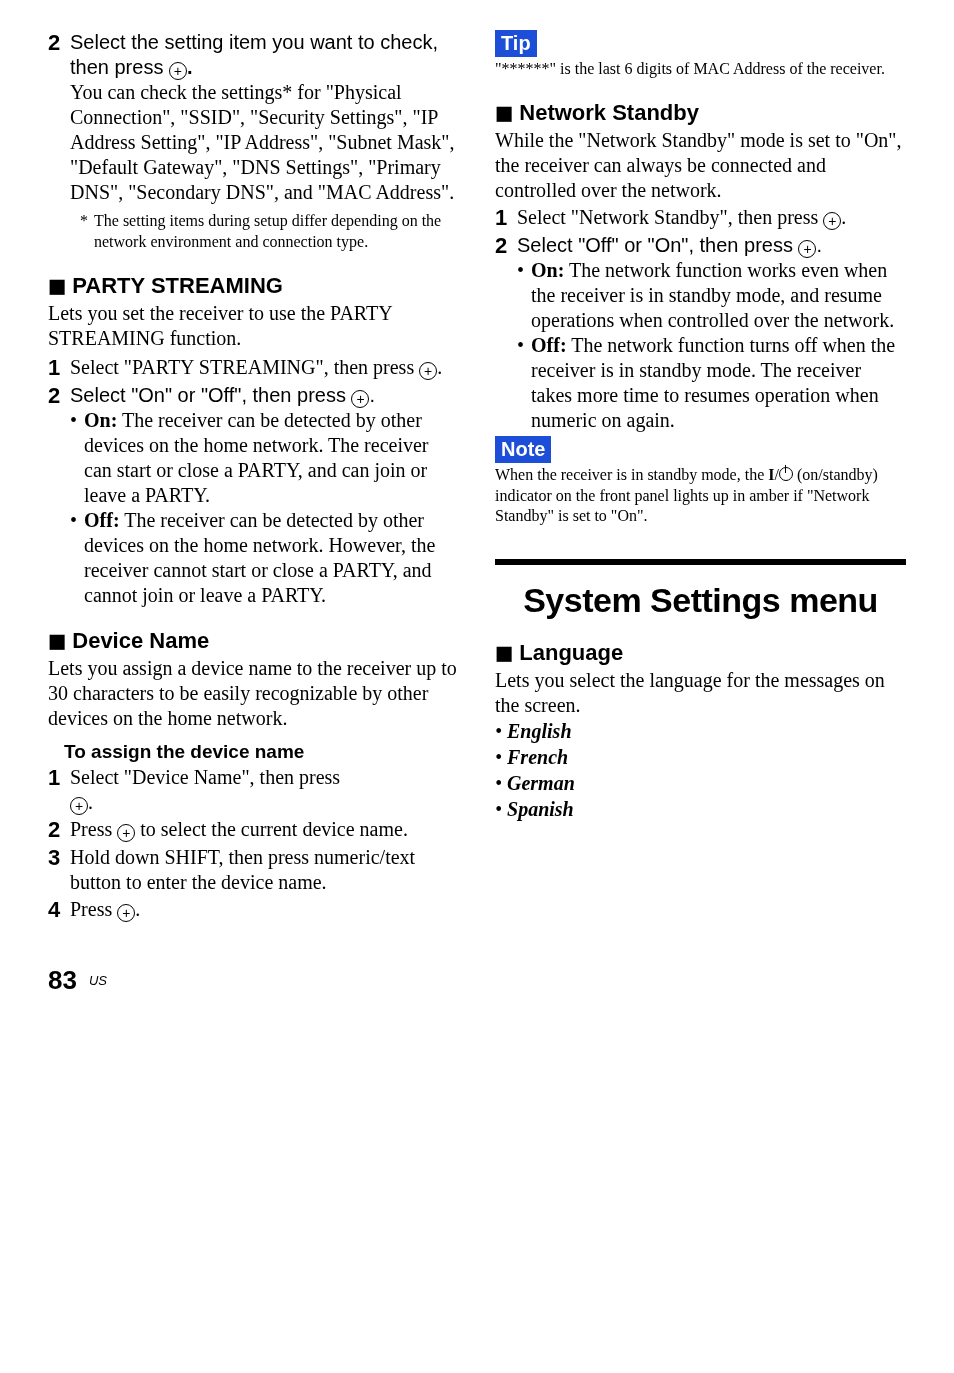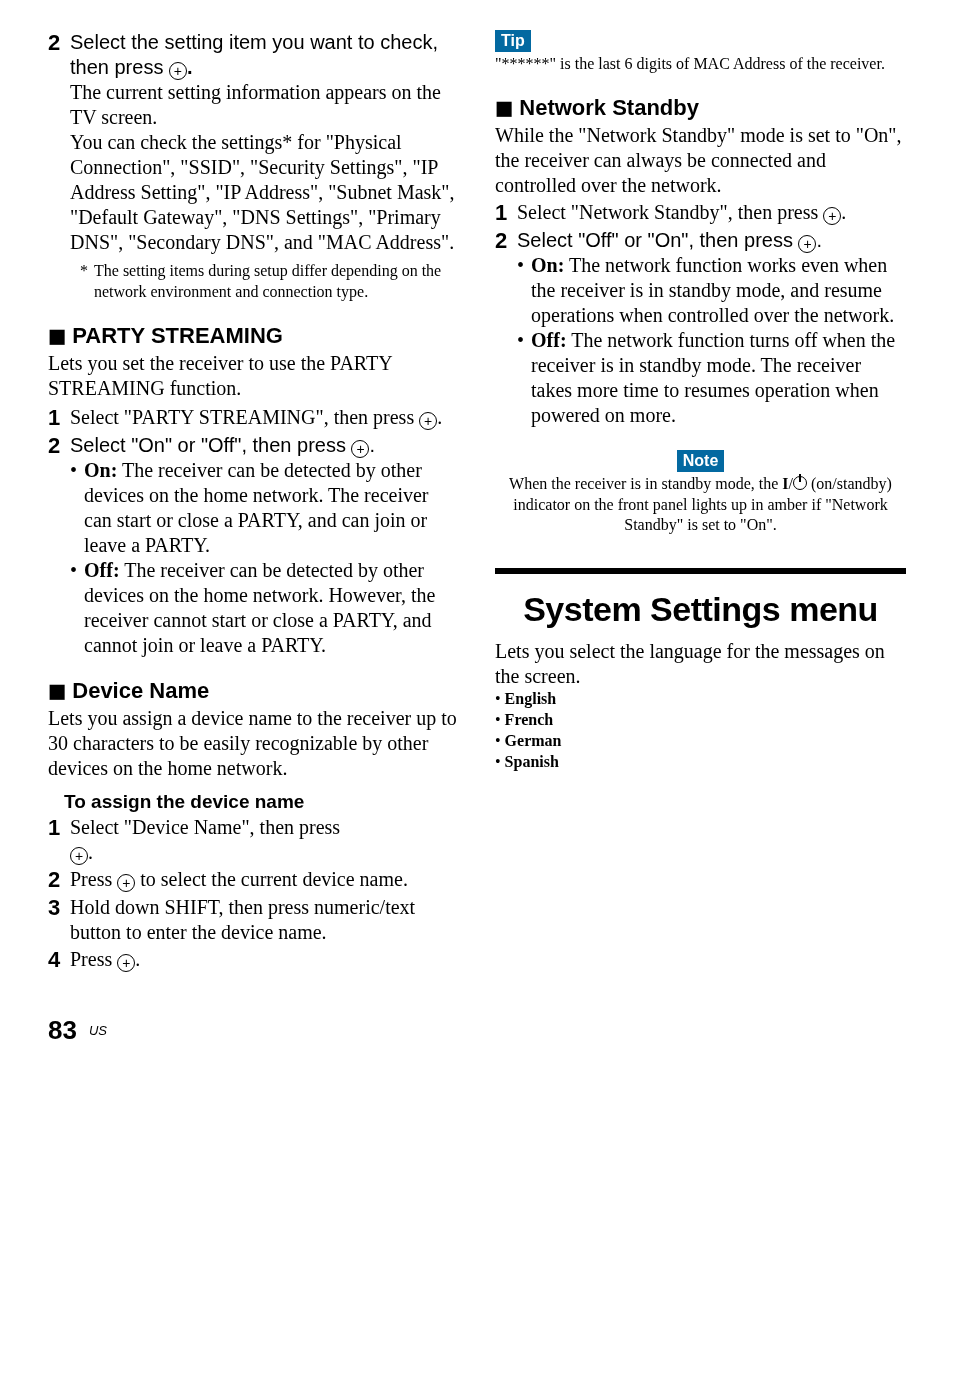--- a/index.html
+++ b/index.html
@@ -104,45 +104,46 @@
     border-radius: 50%;
     text-align: center;
     line-height: 16px;
     font-size: 14px;
     font-family: Arial, sans-serif;
     vertical-align: -2px;
     box-sizing: border-box;
   }
   .tip-badge, .note-badge {
     display: inline-block;
-    background: #0369a1;
+    background: #1d4ed8;
     color: #fff;
     font-family: Arial, Helvetica, sans-serif;
     font-weight: bold;
-    font-size: 16px;
+    font-size: 20px;
     padding: 2px 6px;
     margin-bottom: 2px;
   }
   .big-title {
     font-family: Arial, Helvetica, sans-serif;
     font-weight: 900;
     font-size: 34px;
     margin: 16px 0 10px 0;
     letter-spacing: -0.5px;
     text-align: center;
   }
   .thick-rule {
     border: none;
     border-top: 6px solid #000;
     margin: 32px 0 0 0;
   }
   .lang-item {
     font-family: "Times New Roman", serif;
-    font-size: 16px;
+    font-size: 20px;
     line-height: 1.3;
+    font-style: italic;
   }
   .page-num {
     font-family: Arial, Helvetica, sans-serif;
     font-weight: bold;
     font-size: 26px;
     margin-top: 40px;
   }
   .page-num .us {
     font-style: italic;
     font-size: 13px;
@@ -175,21 +176,20 @@
 
 <div class="page">
   <div class="columns">
 
     <div class="col">
 
       <div class="step">
         <span class="step-num">2</span>
         <div class="step-body">
           <span class="lead">Select the setting item you want to check, then press </span><span class="plus-circle">+</span><b class="lead">.</b>
-          <div class="serif">The current setting information appears on the TV screen.</div>
           <div class="serif">You can check the settings* for "Physical Connection", "SSID", "Security Settings", "IP Address Setting", "IP Address", "Subnet Mask", "Default Gateway", "DNS Settings", "Primary DNS", "Secondary DNS", and "MAC Address".</div>
           <div class="footnote" style="margin-top:6px;">
             <span class="ast">*</span><span>The setting items during setup differ depending on the network environment and connection type.</span>
           </div>
         </div>
       </div>
 
       <div class="h-sub">
         <span class="sq">◼</span><span>PARTY STREAMING</span>
       </div>
@@ -280,36 +280,39 @@
 
           <div class="bullet-item" style="margin-left:0;">
             <span class="bullet-dot">•</span>
             <div class="serif">
               <b>On:</b><span> The network function works even when the receiver is in standby mode, and resume operations when controlled over the network.</span>
             </div>
           </div>
           <div class="bullet-item" style="margin-left:0;">
             <span class="bullet-dot">•</span>
             <div class="serif">
-              <b>Off:</b><span> The network function turns off when the receiver is in standby mode. The receiver takes more time to resumes operation when powered on more.</span>
+              <b>Off:</b><span> The network function turns off when the receiver is in standby mode. The receiver takes more time to resumes operation when numeric on again.</span>
             </div>
           </div>
         </div>
       </div>
 
-      <div style="margin-top:22px;text-align:center;">
+      <div style="margin-top:3px;">
         <span class="note-badge">Note</span>
         <div class="small-serif">
           <span>When the receiver is in standby mode, the </span><b>I</b><span>/</span><span class="power-icon"></span><span> (on/standby) indicator on the front panel lights up in amber if "Network Standby" is set to "On".</span>
         </div>
       </div>
 
       <hr class="thick-rule">
       <div class="big-title">System Settings menu</div>
 
+      <div class="h-sub">
+        <span class="sq">◼</span><span>Language</span>
+      </div>
       <div class="body-serif">Lets you select the language for the messages on the screen.</div>
 
       <div class="lang-item"><span>•</span> <b>English</b></div>
       <div class="lang-item"><span>•</span> <b>French</b></div>
       <div class="lang-item"><span>•</span> <b>German</b></div>
       <div class="lang-item"><span>•</span> <b>Spanish</b></div>
 
     </div>
   </div>
 

